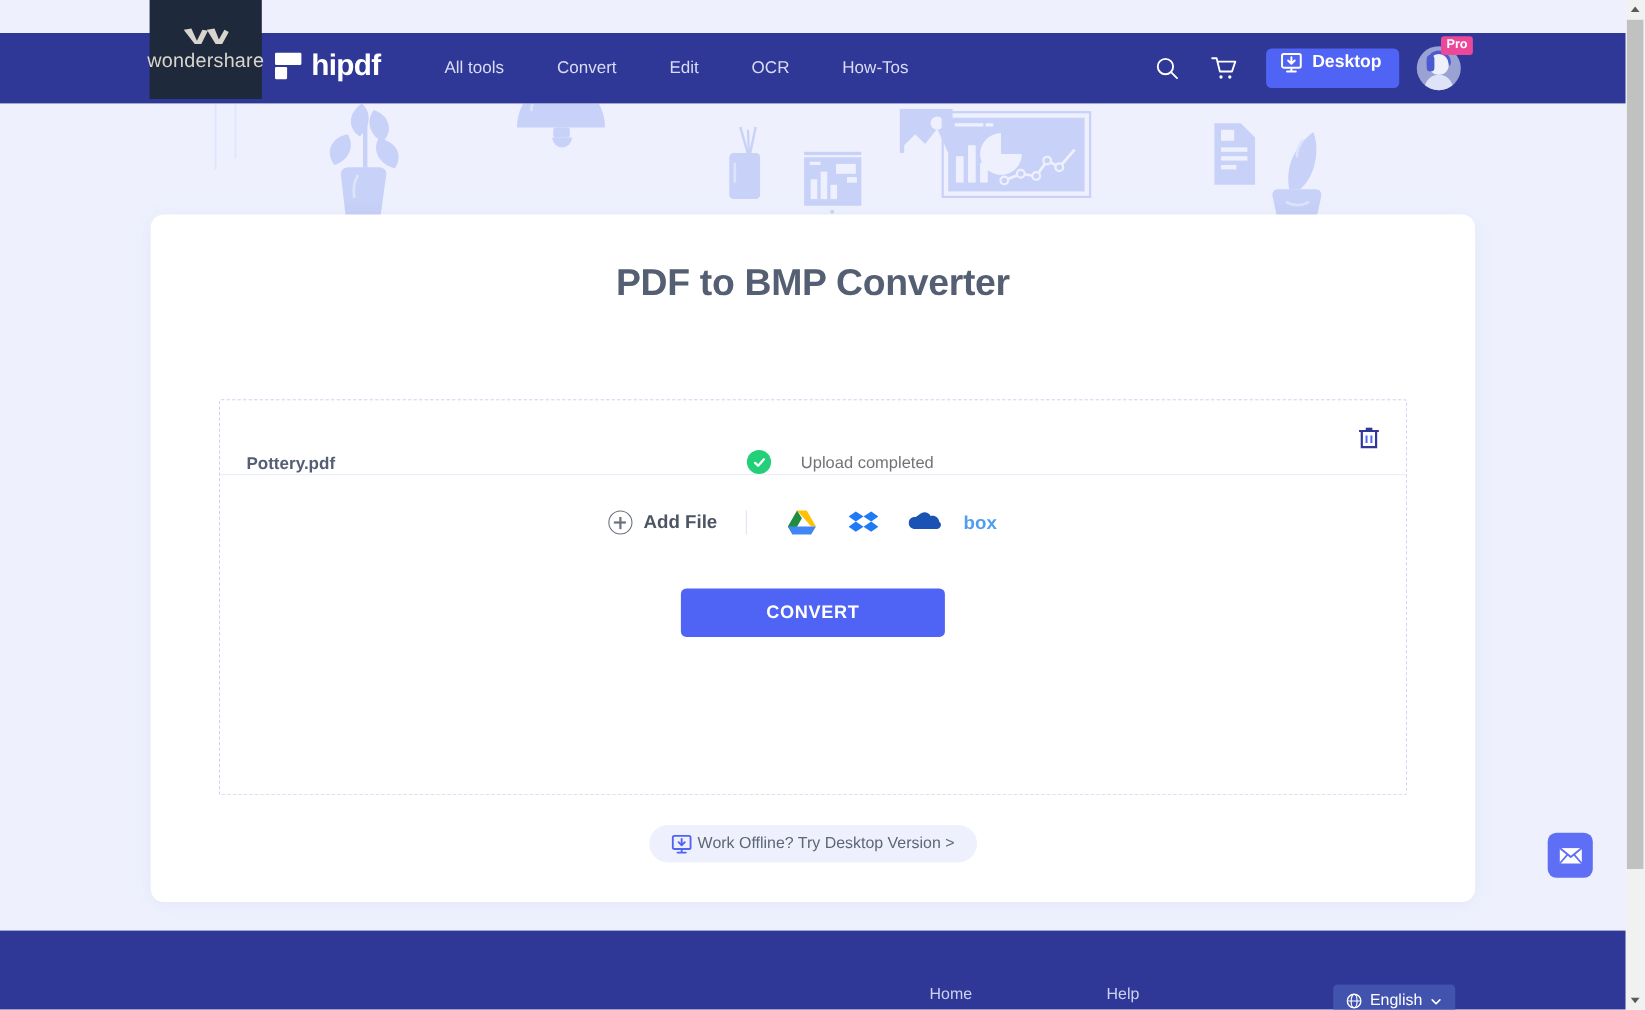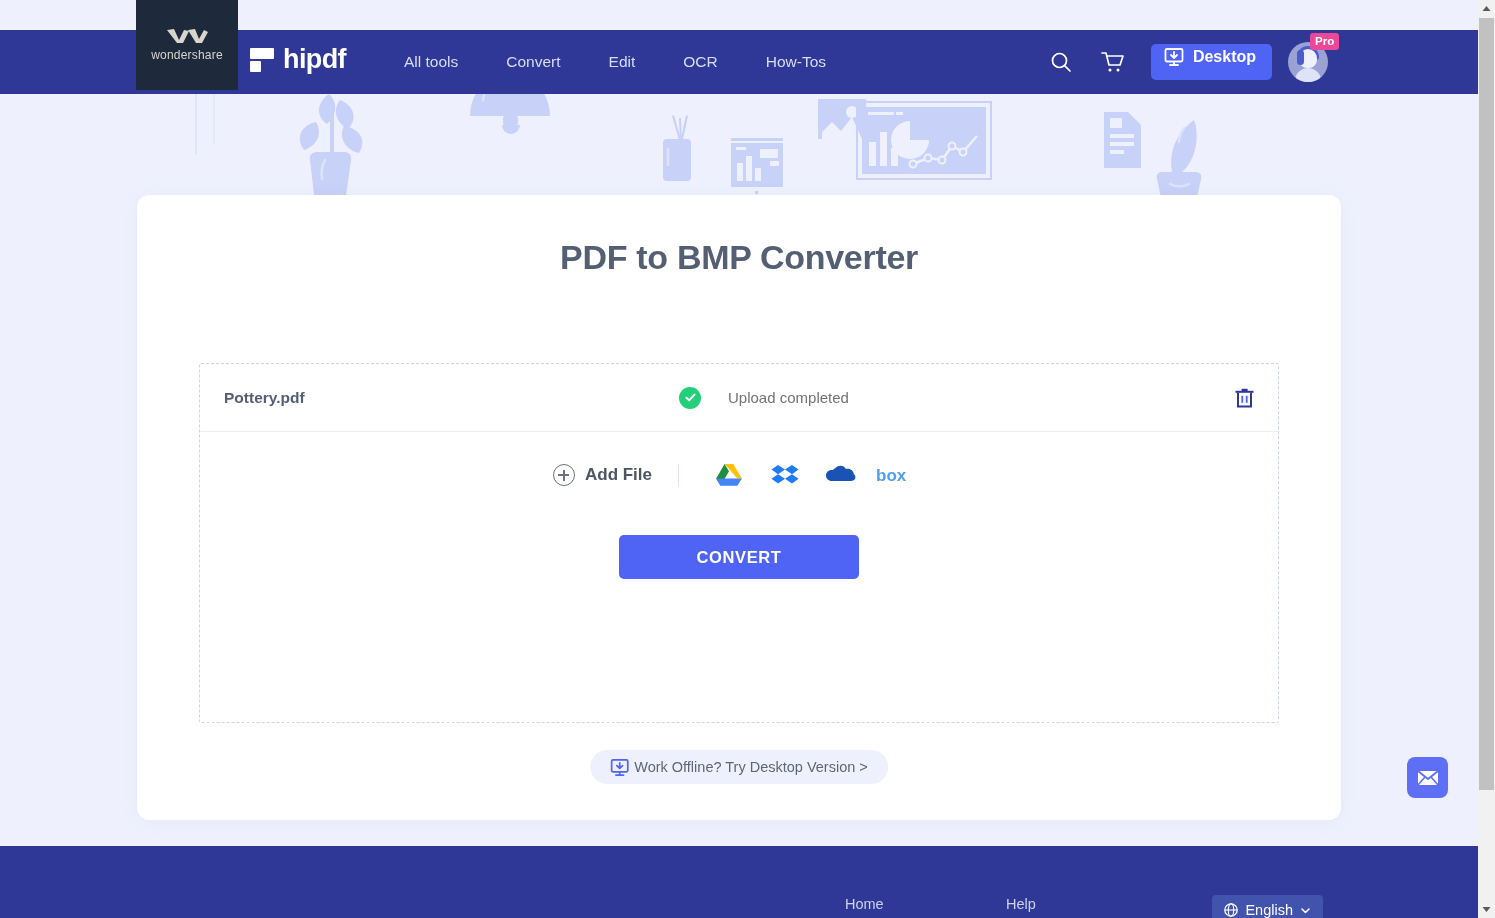--- a/index.html
+++ b/index.html
@@ -18,21 +18,21 @@
   .navbar {
     position: absolute; left: 0; top: 30px; width: 1478px; height: 64px;
     background: #2f3896;
   }
   .ws-block {
     position: absolute; left: 136px; top: 0; width: 102px; height: 90px;
     background: #1e293b; display: flex; flex-direction: column;
     align-items: center; justify-content: center; gap: 4px; z-index: 5;
   }
   .ws-mark { width: 42px; height: 16px; }
-  .ws-name { color: #d8d5cf; font-size: 12px; letter-spacing: .2px; }
+  .ws-name { color: #d8d5cf; font-size: 18px; letter-spacing: .2px; }
 
   .brand { position: absolute; left: 250px; top: 44px; display: flex; align-items: center; gap: 9px; z-index: 6; }
   .brand-mark { width: 24px; height: 24px; position: relative; }
   .brand-mark i { position: absolute; background: #ffffff; display: block; }
   .b1 { left: 0; top: 0; width: 24px; height: 11px; border-radius: 1px; }
   .b2 { left: 0; top: 13px; width: 11px; height: 11px; border-radius: 1px; }
   .brand-text { color: #fff; font-size: 27px; font-weight: 700; letter-spacing: -.6px; }
 
   .nav-links { position: absolute; left: 380px; top: 30px; height: 64px; display: flex; align-items: center; }
   .nav-link {
@@ -74,21 +74,21 @@
     text-align: center; color: #555f73; font-size: 34px; font-weight: 700;
     margin-top: 43px; letter-spacing: -.3px;
   }
   .card-sub { text-align: center; color: #7b8494; font-size: 15.5px; margin-top: 13px; }
 
   .dropzone {
     position: absolute; left: 62px; top: 168px; width: 1080px; height: 360px;
     border: 1px dashed #ccd3f0; border-radius: 2px;
   }
   .file-row {
-    height: 68px; display: flex; align-items: center; padding: 0 24px 0 24px;
+    height: 68px; display: flex; align-items: flex-end; padding: 0 24px 0 24px;
     border-bottom: 1px solid #eaeefb; position: relative;
   }
   .file-name { color: #555f73; font-size: 15.5px; font-weight: 700; width: 455px; }
   .file-status { display: flex; align-items: center; gap: 11px; }
   .check-circle {
     width: 22px; height: 22px; border-radius: 50%; background: #24cf79;
     display: flex; align-items: center; justify-content: center;
   }
   .status-text { color: #737373; font-size: 15px; margin-left: 16px; }
   .trash-btn { position: absolute; right: 18px; top: 18px; width: 32px; height: 32px;

